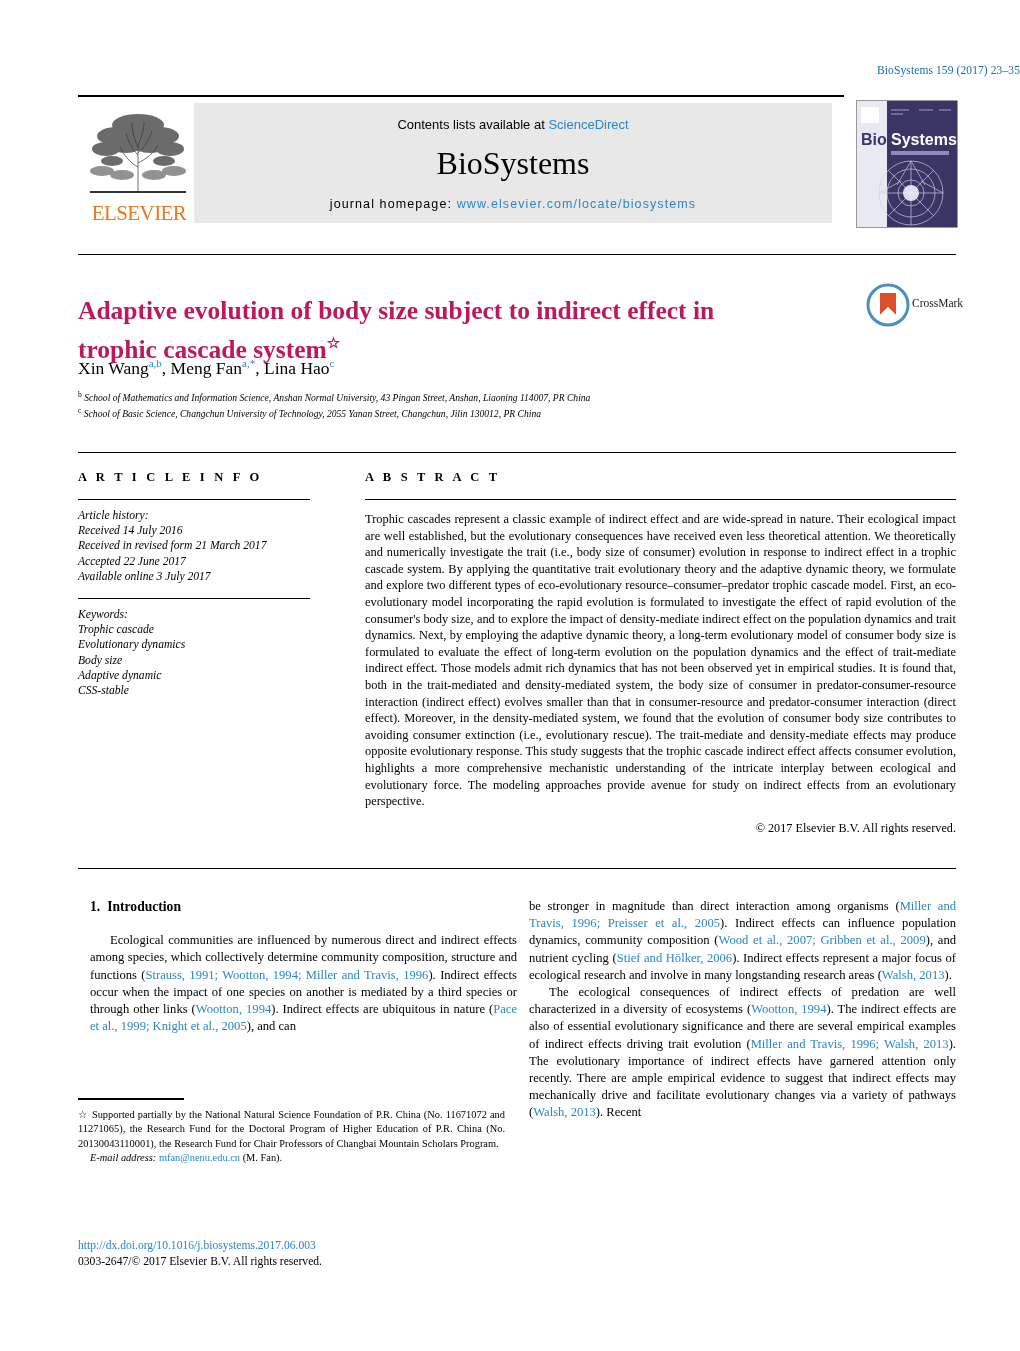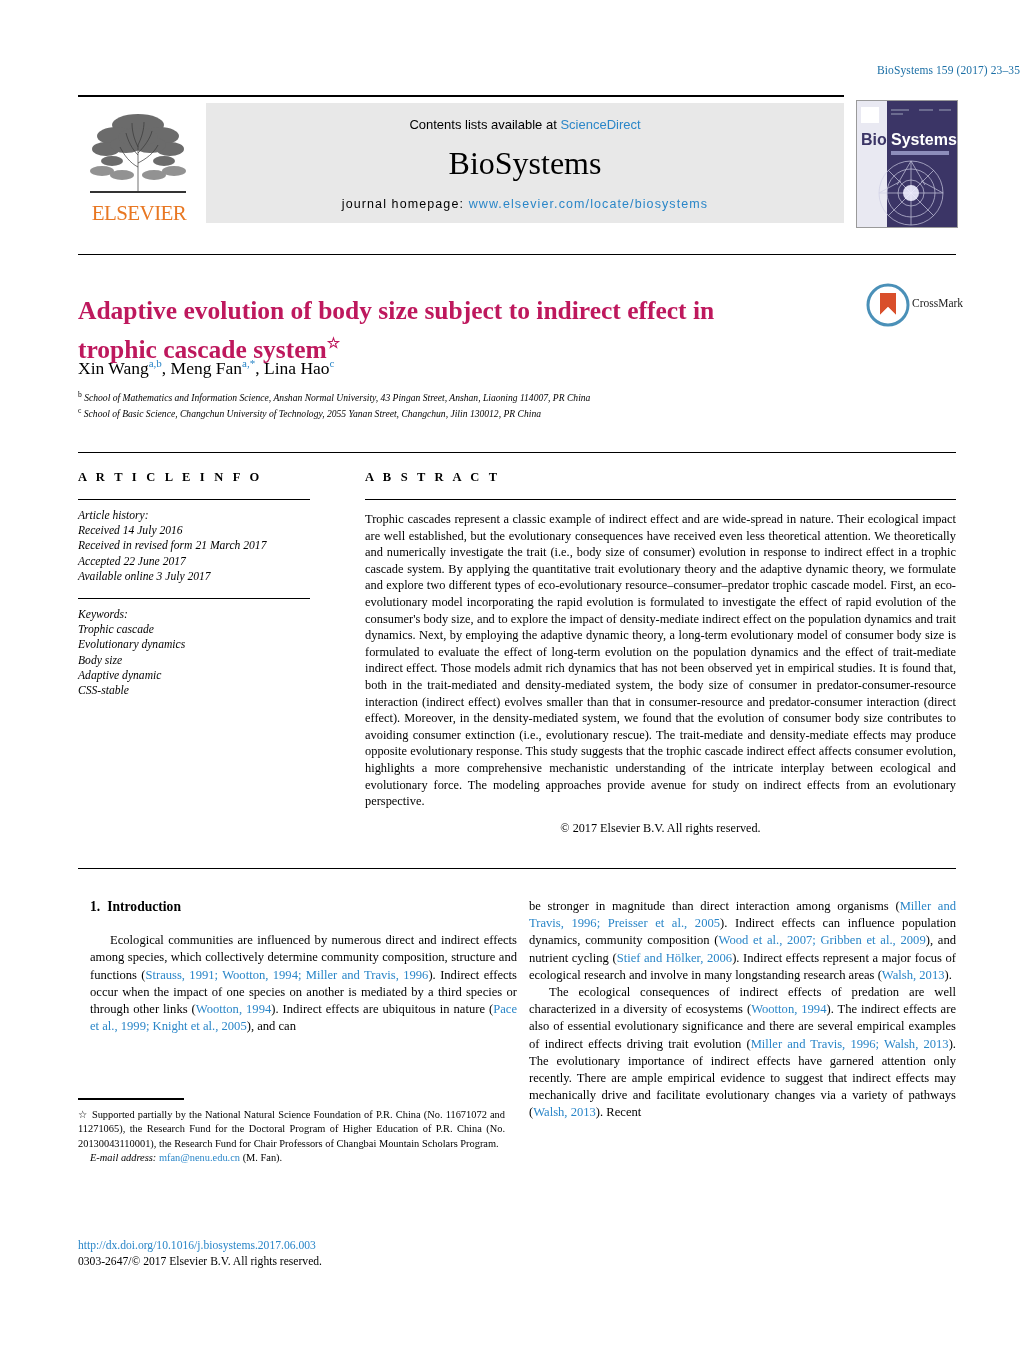--- a/index.html
+++ b/index.html
@@ -70,21 +70,21 @@
     width: 118px;
     text-align: center;
     font-family: "Liberation Serif", serif;
     font-size: 21px;
     letter-spacing: -0.6px;
     color: #E87722;
     font-weight: 400;
   }
   .sd-panel {
     position: absolute;
-    left: 128px;
+    left: 116px;
     top: 8px;
     width: 638px;
     height: 120px;
     background: #e8e8e8;
   }
   .sd-line {
     position: absolute;
     left: 0; top: 14px;
     width: 638px;
     text-align: center;
@@ -239,21 +239,21 @@
     margin: 14px 0 11px 0;
   }
   .abs-text {
     font-size: 12.4px;
     line-height: 16.6px;
     text-align: justify;
     font-family: "Liberation Serif", serif;
   }
   .abs-copy {
     margin-top: 11px;
-    text-align: center;
+    text-align: right;
     font-size: 12.2px;
     font-family: "Liberation Serif", serif;
   }
   .abs-rule {
     position: absolute;
     left: 78px;
     top: 868px;
     width: 878px;
     height: 1px;
     background: #000;

